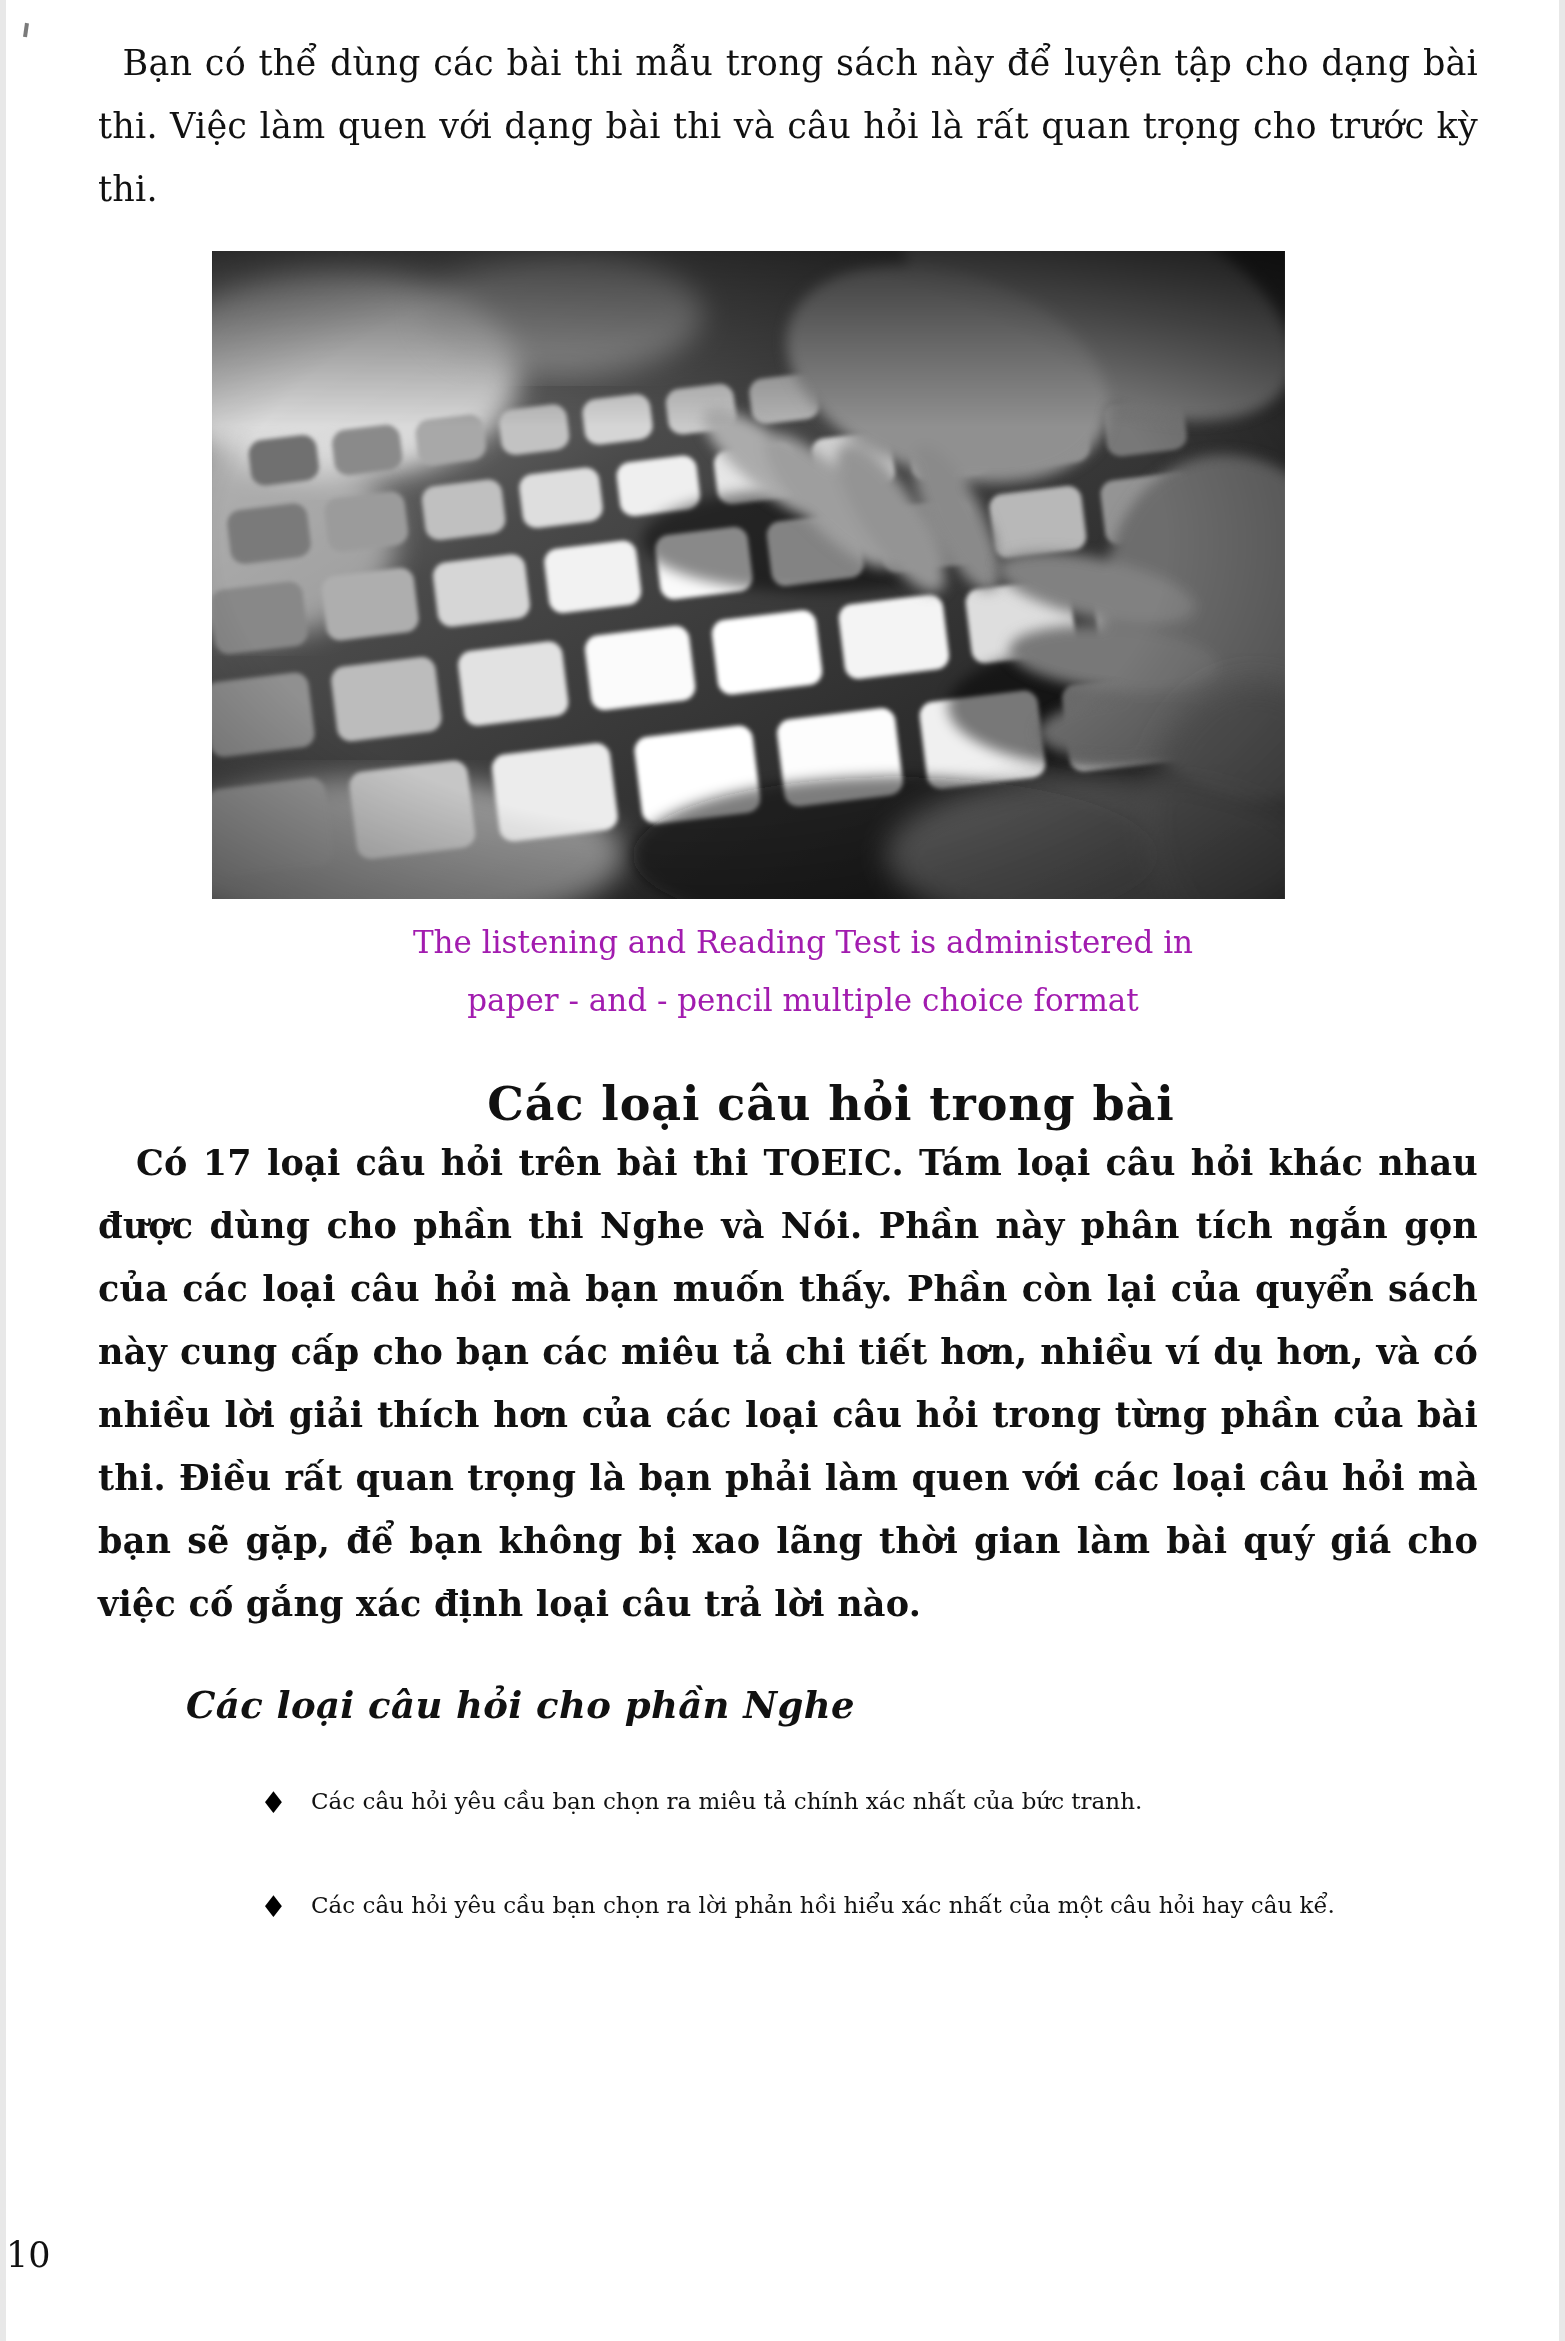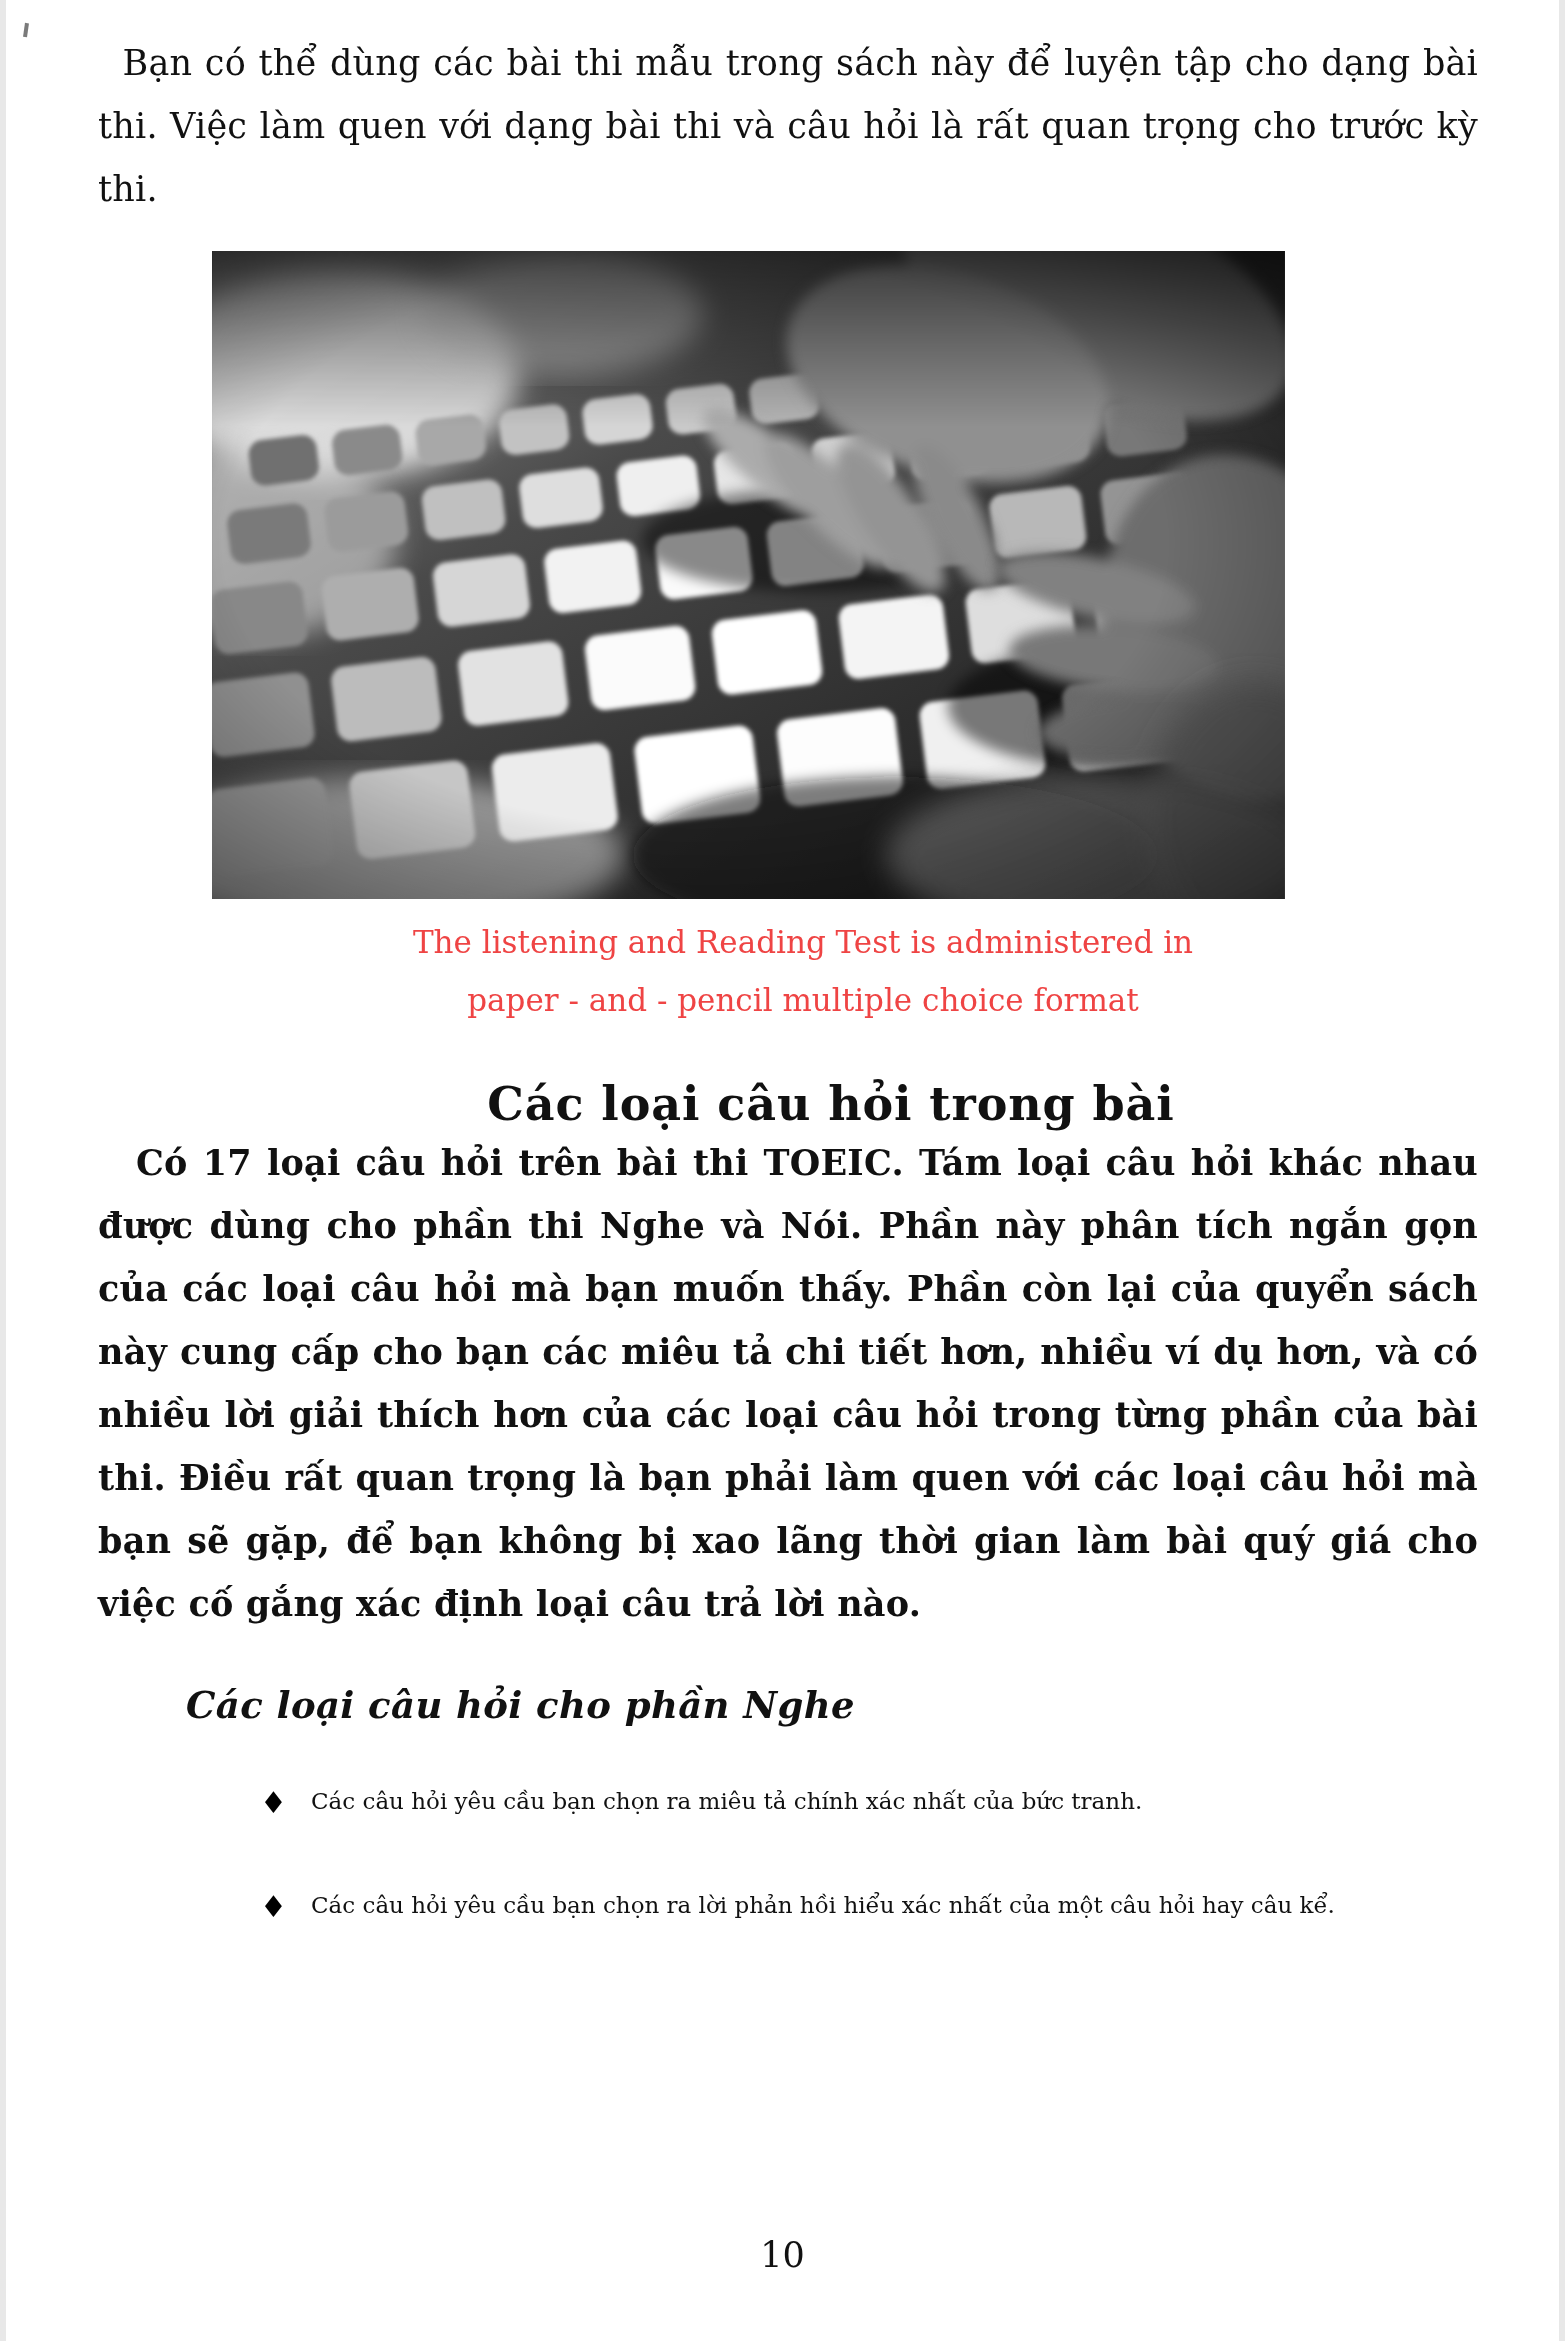--- a/index.html
+++ b/index.html
@@ -31,21 +31,21 @@
   .indent { text-indent: 38px; }
 
   figure.photo-figure { margin: 30px 0 0 114px; width: 1073px; }
   .photo-frame {
     width: 1073px; height: 648px; display: block;
     background: #222;
   }
   figcaption { margin-top: 14px; width: 1244px; margin-left: -31px; }
   .caption-line {
     display: block; text-align: center;
-    font-size: 31px; line-height: 58px; color: #ef4444;
+    font-size: 31px; line-height: 58px; color: #a21caf;
   }
 
   h1.section-heading {
     margin: 49px 0 0 86px;
     font-size: 46px; font-weight: bold; letter-spacing: 0.9px;
     line-height: 53px;
     text-align: center;
   }
   .body-paragraph { margin-top: 35px; font-weight: bold; }
 
@@ -61,21 +61,21 @@
   .bullet-item + .bullet-item { margin-top: 39px; }
   .bullet-marker {
     flex: 0 0 51px; font-size: 30px; line-height: 65px; color: #000;
   }
   .bullet-text {
     flex: 1 1 auto; margin: 0; max-width: 1191px;
     font-size: 23px; line-height: 63px; text-align: justify;
   }
   .page-number {
     position: absolute; left: 0; right: 0; top: 2235px;
-    text-align: center; font-size: 35px; color: #111;
+    text-align: left; font-size: 35px; color: #111;
   }
 </style>
 </head>
 <body>
 
 <div class="page">
   <div class="artifact"></div>
 
   <p class="bodytext intro">Bạn có thể dùng các bài thi mẫu trong sách này để luyện tập cho dạng bài thi. Việc làm quen với dạng bài thi và câu hỏi là rất quan trọng cho trước kỳ thi.</p>
 

